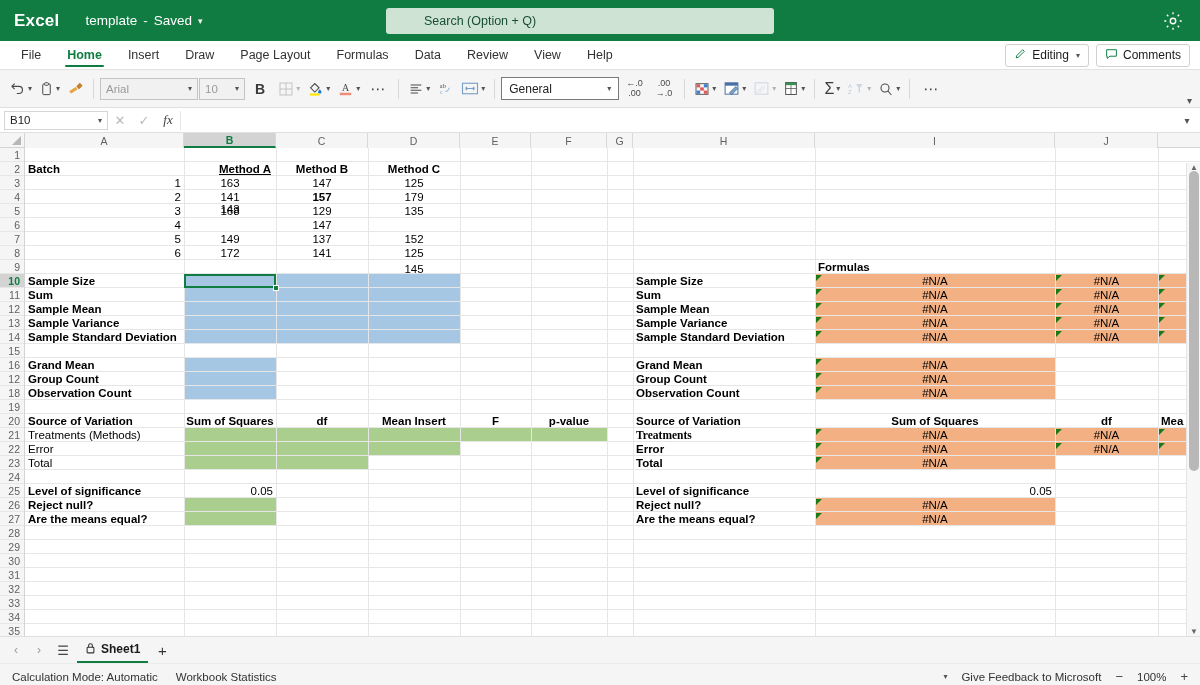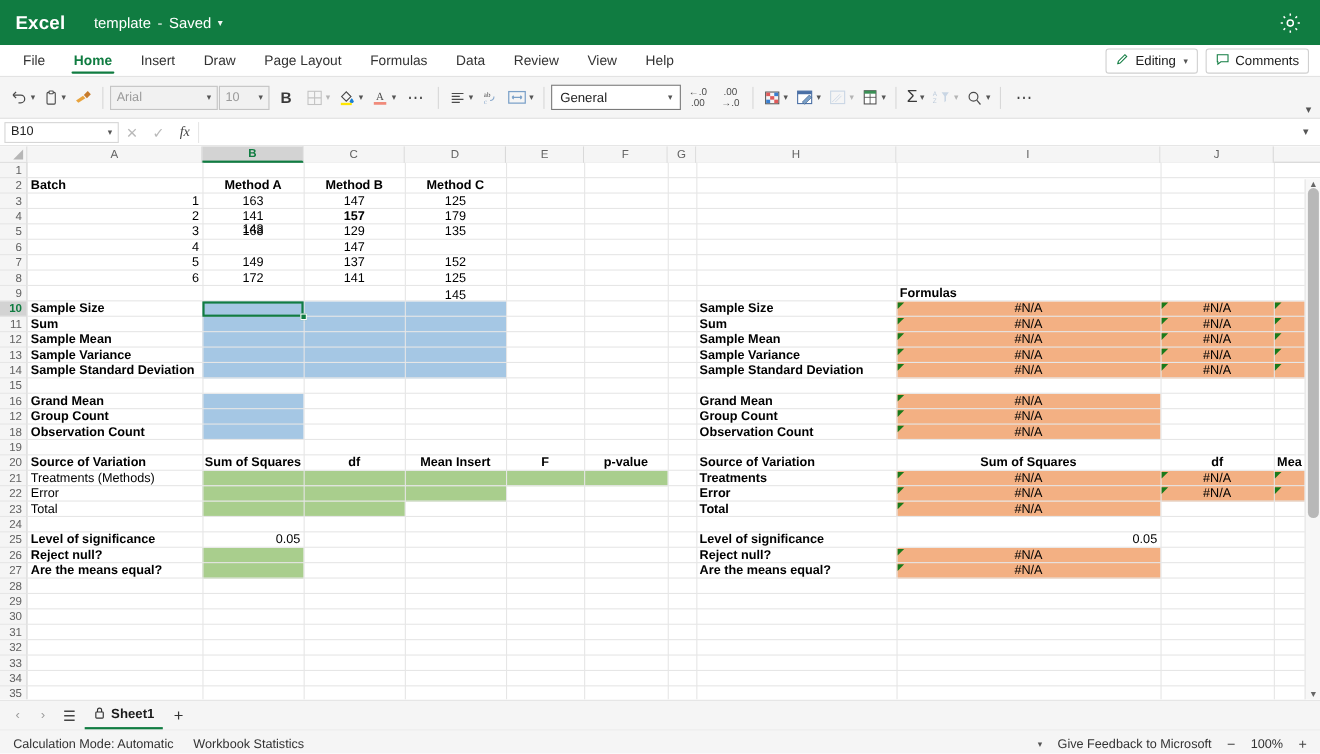--- a/index.html
+++ b/index.html
@@ -161,20 +161,23 @@
 </head>
 <body>
 
 <div id="titlebar">
   <span id="app-logo">Excel</span>
   <div id="doc-title-wrap">
     <span>template</span>
     <span class="dash">-</span>
     <span>Saved</span>
     <span class="cv">▾</span>
+  </div>
+  <div id="search-box">
+    <span>Search (Option + Q)</span>
   </div>
   <div id="gear-btn">
     <svg width="22" height="22" viewBox="0 0 24 24" fill="none" stroke="#ffffff" stroke-width="1.5">
       <circle cx="12" cy="12" r="3"></circle>
       <path d="M12 2.5v2.2M12 19.3v2.2M21.5 12h-2.2M4.7 12H2.5M18.7 5.3l-1.6 1.6M6.9 17.1l-1.6 1.6M18.7 18.7l-1.6-1.6M6.9 6.9L5.3 5.3"></path>
     </svg>
   </div>
 </div>
 
 <div id="tabstrip">
@@ -468,21 +471,21 @@
         <div class="gridline-h" style="top: 363px;"></div>
         <div class="gridline-h" style="top: 377px;"></div>
         <div class="gridline-h" style="top: 391px;"></div>
         <div class="gridline-h" style="top: 405px;"></div>
         <div class="gridline-h" style="top: 419px;"></div>
         <div class="gridline-h" style="top: 433px;"></div>
         <div class="gridline-h" style="top: 447px;"></div>
         <div class="gridline-h" style="top: 461px;"></div>
         <div class="gridline-h" style="top: 475px;"></div>
         <div class="cell b" style="left: 0px; top: 14px; width: 159px;">Batch</div>
-        <div class="cell b c" style="left: 159px; top: 14px; width: 92px;">Method A</div>
+        <div class="cell b c" style="left: 174px; top: 14px; width: 92px; text-decoration: underline;">Method A</div>
         <div class="cell b c" style="left: 251px; top: 14px; width: 92px;">Method B</div>
         <div class="cell b c" style="left: 343px; top: 14px; width: 92px;">Method C</div>
         <div class="cell r" style="left: 0px; top: 28px; width: 159px;">1</div>
         <div class="cell c" style="left: 159px; top: 28px; width: 92px;">163</div>
         <div class="cell c" style="left: 251px; top: 28px; width: 92px;">147</div>
         <div class="cell c" style="left: 343px; top: 28px; width: 92px;">125</div>
         <div class="cell r" style="left: 0px; top: 42px; width: 159px;">2</div>
         <div class="cell c" style="left: 159px; top: 42px; width: 92px;">141</div>
         <div class="cell c" style="left: 251px; top: 42px; width: 92px; font-weight: bold;">157</div>
         <div class="cell c" style="left: 343px; top: 42px; width: 92px;">179</div>
@@ -555,21 +558,21 @@
         <div class="cell c" style="left: 790px; top: 210px; width: 240px;">#N/A</div>
         <div class="errtri" style="left: 791px; top: 211px;"></div>
         <div class="cell c" style="left: 790px; top: 224px; width: 240px;">#N/A</div>
         <div class="errtri" style="left: 791px; top: 225px;"></div>
         <div class="cell c" style="left: 790px; top: 238px; width: 240px;">#N/A</div>
         <div class="errtri" style="left: 791px; top: 239px;"></div>
         <div class="cell b" style="left: 608px; top: 266px; width: 182px;">Source of Variation</div>
         <div class="cell b c" style="left: 790px; top: 266px; width: 240px;">Sum of Squares</div>
         <div class="cell b c" style="left: 1030px; top: 266px; width: 103px;">df</div>
         <div class="cell b" style="left: 1133px; top: 266px; width: 60px;">Mea</div>
-        <div class="cell b" style="left: 608px; top: 280px; width: 154px;">Treatments</div>
+        <div class="cell b" style="left: 608px; top: 280px; width: 154px; font-family: Liberation Serif, serif;">Treatments</div>
         <div class="cell b" style="left: 608px; top: 294px; width: 182px;">Error</div>
         <div class="cell b" style="left: 608px; top: 308px; width: 182px;">Total</div>
         <div class="cell c" style="left: 790px; top: 280px; width: 240px;">#N/A</div>
         <div class="errtri" style="left: 791px; top: 281px;"></div>
         <div class="cell c" style="left: 790px; top: 294px; width: 240px;">#N/A</div>
         <div class="errtri" style="left: 791px; top: 295px;"></div>
         <div class="cell c" style="left: 790px; top: 308px; width: 240px;">#N/A</div>
         <div class="errtri" style="left: 791px; top: 309px;"></div>
         <div class="cell c" style="left: 1030px; top: 280px; width: 103px;">#N/A</div>
         <div class="errtri" style="left: 1031px; top: 281px;"></div>

